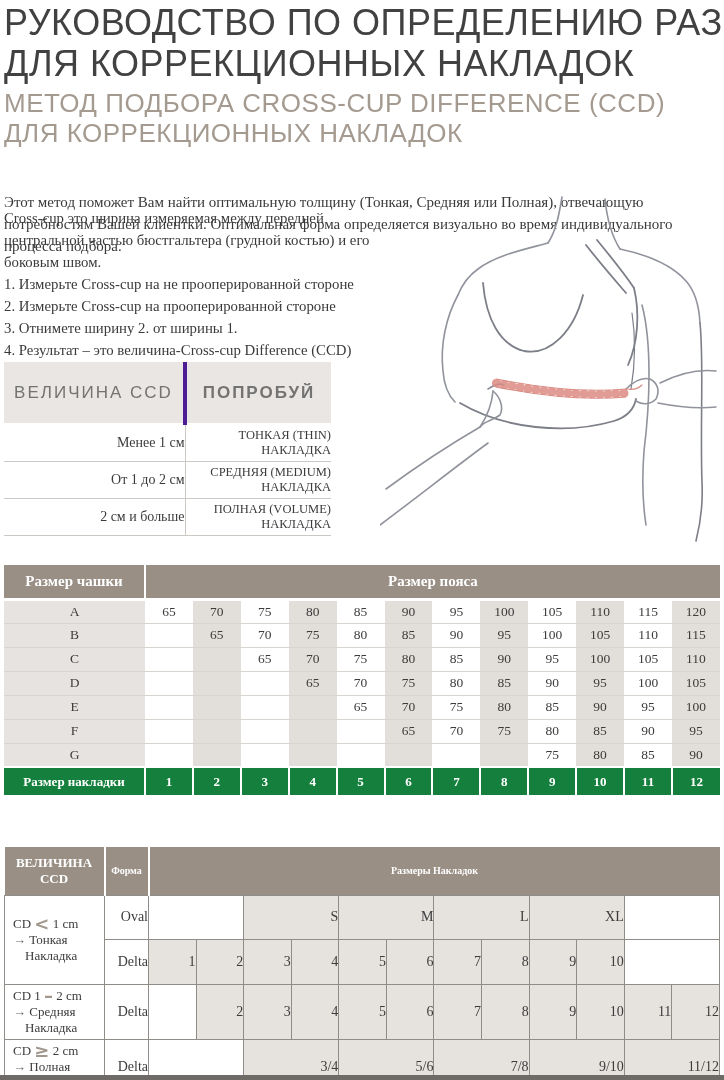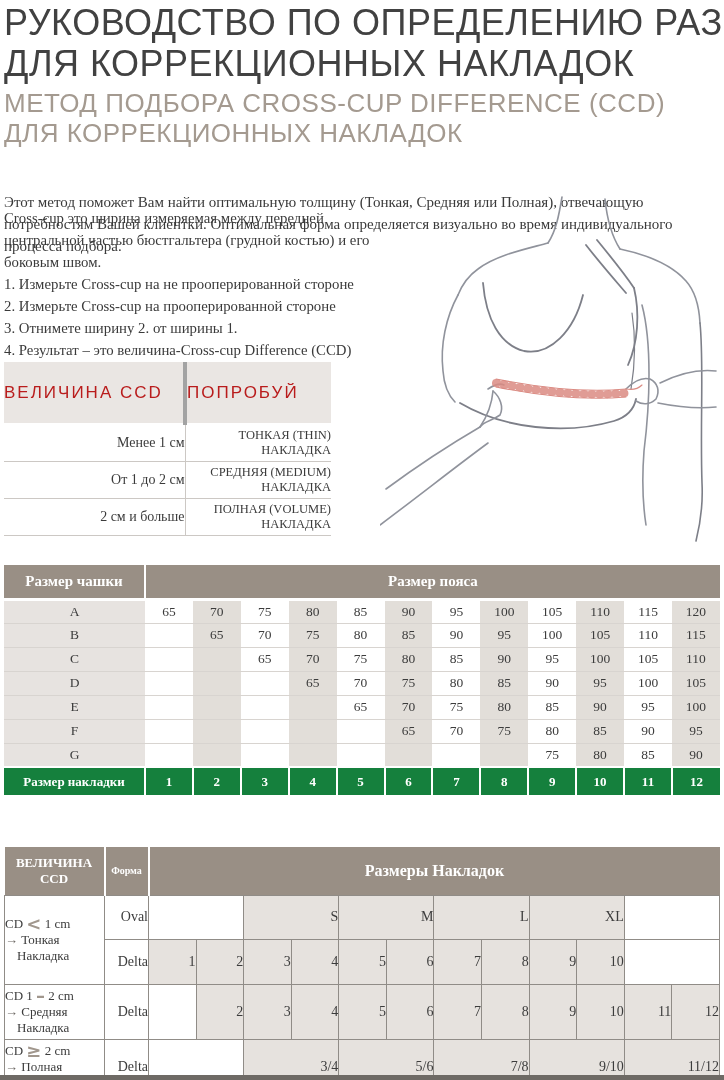--- a/index.html
+++ b/index.html
@@ -19,24 +19,24 @@
            font-size:15px; line-height:22px; color:#3a3a3a;margin-top:38px; }
 
   
   .method { position:absolute; top:207px; left:4px; width:386px;
             font-size:14.8px; line-height:22px; color:#3a3a3a; }
   .method .steps div { white-space:nowrap; }
   .figure { position:absolute; top:193px; left:380px; width:344px; height:352px; }
 
   
   .ccd-table { position:absolute; top:362px; left:4px; width:327px; border-collapse:collapse; }
-  .ccd-table th { background:#eae6e3; color:#b91c1c; height:62px; text-align:left;
+  .ccd-table th { background:#eae6e3; color:#737373; height:62px; text-align:center;
                   font-family:"Liberation Sans","DejaVu Sans",sans-serif; font-weight:300;
                   font-size:17px; letter-spacing:2px; }
-  .ccd-table th.h2 { border-left:4px solid #a3a3a3; }
+  .ccd-table th.h2 { border-left:4px solid #4c1d95;font-weight:bold; }
   .ccd-table col.c1 { width:181px; } .ccd-table col.c2 { width:146px; }
   .ccd-table td { border-bottom:1px solid #ccc8c4; height:37px; text-align:right;
                   vertical-align:middle; background:#fff; }
   .ccd-table tr:first-child td { border-top:2px solid #fff; }
   .ccd-table td.v { font-size:14px; }
   .ccd-table td.t { border-left:1px solid #ccc8c4; font-size:12.5px; line-height:15px; }
 
   
   .size-table { position:absolute; top:565px; left:4px; width:716px;
                 border-collapse:collapse; table-layout:fixed; }
@@ -53,29 +53,29 @@
   .size-table tfoot td + td { border-left:2px solid #fff; }
 
   
   .pad-table { position:absolute; top:847px; left:4px; width:716px;
                border-collapse:collapse; table-layout:fixed; }
   .pad-table col.pc1 { width:100px; } .pad-table col.pc2 { width:44px; }
   .pad-table th { background:#998f85; color:#fff; font-weight:bold; text-align:center;
                   height:48px; vertical-align:middle; }
   .pad-table th.pt-ccd { font-size:13px; line-height:16px; }
   .pad-table th.pt-shape { font-size:10px; border-left:2px solid #fff; }
-  .pad-table th.pt-sizes { font-size:16px; border-left:2px solid #fff; }
+  .pad-table th.pt-sizes { font-size:10px; border-left:2px solid #fff; }
   .pad-table td { border:1px solid #908c87; background:#fff; text-align:right;
                   vertical-align:middle; font-size:14px; color:#3c3c3c; }
   .pad-table td.sh { background:#e6e2de; }
   .pad-table tr.r-oval td { height:44px; }
   .pad-table tr.r-delta1 td { height:45px; }
   .pad-table tr.r-mid td { height:39px; }
   .pad-table tr.r-vol td { height:56px; }
-  .pad-table td.ccdlabel { text-align:left; padding:3px 4px 3px 0; font-size:13px;
+  .pad-table td.ccdlabel { text-align:left; padding:3px 4px 3px 8px; font-size:13px;
                   line-height:16px; background:#fff; }
   .pad-table td.ccdlabel .sym { color:#a1978d; font-weight:bold; font-size:18px;
                   font-family:"DejaVu Sans",sans-serif; vertical-align:-2px; }
   .pad-table td.ccdlabel .arr { color:#6e6a66; }
   .pad-table td.ccdlabel .ccd-line3 { padding-left:12px; }
 
   .bottom-bar { position:absolute; left:0; top:1075px; width:724px; height:5px; background:#6e6a65; }
 </style>
 </head>
 <body>

